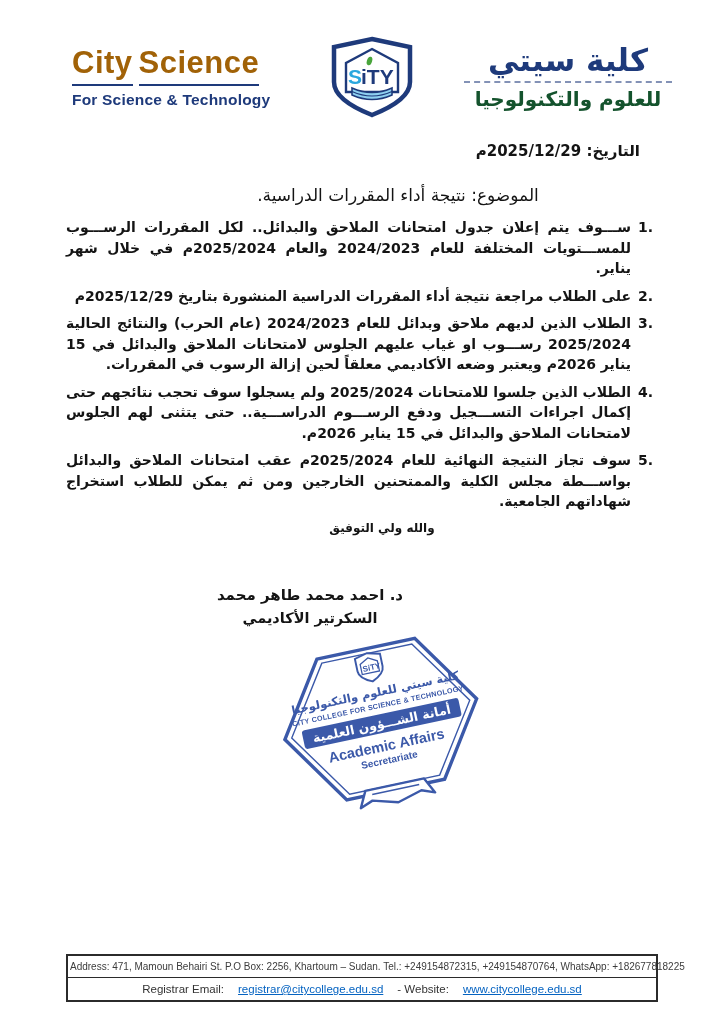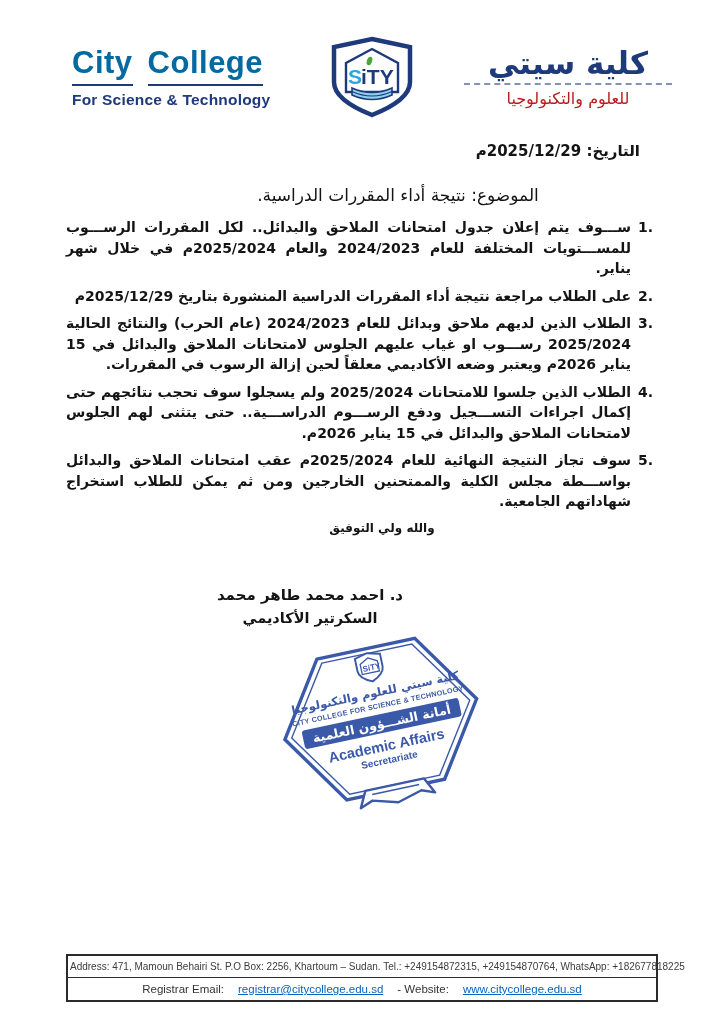--- a/index.html
+++ b/index.html
@@ -5,31 +5,31 @@
   html,body{margin:0;padding:0;background:#e8e8e8;}
   .page{
     position:relative;width:724px;height:1024px;background:#ffffff;
     margin:0 auto;overflow:hidden;
     font-family:"DejaVu Sans",sans-serif;color:#141414;
   }
   
   .header{position:absolute;top:36px;left:72px;right:52px;height:82px;
     display:flex;justify-content:space-between;align-items:center;}
   .logo-left{display:flex;flex-direction:column;align-items:flex-start;}
-  .cc-title{display:flex;gap:15px;font-family:"Liberation Sans",sans-serif;
-    font-size:31px;font-weight:bold;color:#0369a1;letter-spacing:.5px;}
+  .cc-title{display:flex;gap:6px;font-family:"Liberation Sans",sans-serif;
+    font-size:31px;font-weight:bold;color:#a16207;letter-spacing:.5px;}
   .cc-title span{border-bottom:2px solid #1e3a7b;padding-bottom:3px;}
   .cc-sub{font-family:"Liberation Sans",sans-serif;font-size:15.5px;font-weight:bold;
     color:#1e3a7b;margin-top:5px;letter-spacing:.2px;}
   .logo-shield{width:88px;height:82px;flex:0 0 auto;margin-left:10px;}
   .logo-right{display:flex;flex-direction:column;align-items:center;width:208px;}
   .ar-title{font-size:31px;font-weight:bold;color:#1e3a7b;direction:rtl;line-height:1.1;
     letter-spacing:1px;}
   .ar-sep{width:100%;border-top:2px dashed #1e3a7b;opacity:.55;margin:3px 0 4px;}
-  .ar-sub{font-size:16px;font-weight:normal;color:#b91c1c;direction:rtl;}
+  .ar-sub{font-size:20px;font-weight:bold;color:#14532d;direction:rtl;}
   
   .date-line{position:absolute;top:142px;right:84px;direction:rtl;
     font-size:15px;font-weight:bold;}
   .subject{position:absolute;top:185px;left:72px;right:0;text-align:center;
     direction:rtl;font-size:17px;font-weight:normal;}
   .item-list{position:absolute;top:217px;left:66px;right:66px;direction:rtl;}
   .item{display:flex;gap:7px;font-size:14px;font-weight:bold;
     line-height:20.5px;margin-bottom:7px;}
   .item .num{direction:ltr;unicode-bidi:isolate;min-width:20px;flex:0 0 auto;}
   .item .txt{flex:1;text-align:justify;}
@@ -67,21 +67,21 @@
 </style>
 </head>
 <body>
 
 <div class="page">
 
   <div class="header">
     <div class="logo-left">
       <div class="cc-title">
         <span>City</span>
-        <span>College</span>
+        <span>Science</span>
       </div>
       <div class="cc-sub">For Science &amp; Technology</div>
     </div>
 
     <div class="logo-shield">
       <svg viewBox="0 0 88 82" width="88" height="82">
         <path d="M44 3 L82 11 L82 46 Q82 64 44 79 Q6 64 6 46 L6 11 Z" fill="#ffffff" stroke="#1e3a7b" stroke-width="4.5"></path>
         <path d="M44 13 L70 27 L70 56 L18 56 L18 27 Z" fill="#ffffff" stroke="#1e3a7b" stroke-width="2.4"></path>
         <ellipse cx="41.5" cy="25" rx="2.6" ry="4.4" fill="#49a53c" transform="rotate(18 41.5 25)"></ellipse>
         <text x="20" y="48" font-family="Liberation Sans,sans-serif" font-size="21" font-weight="bold">

